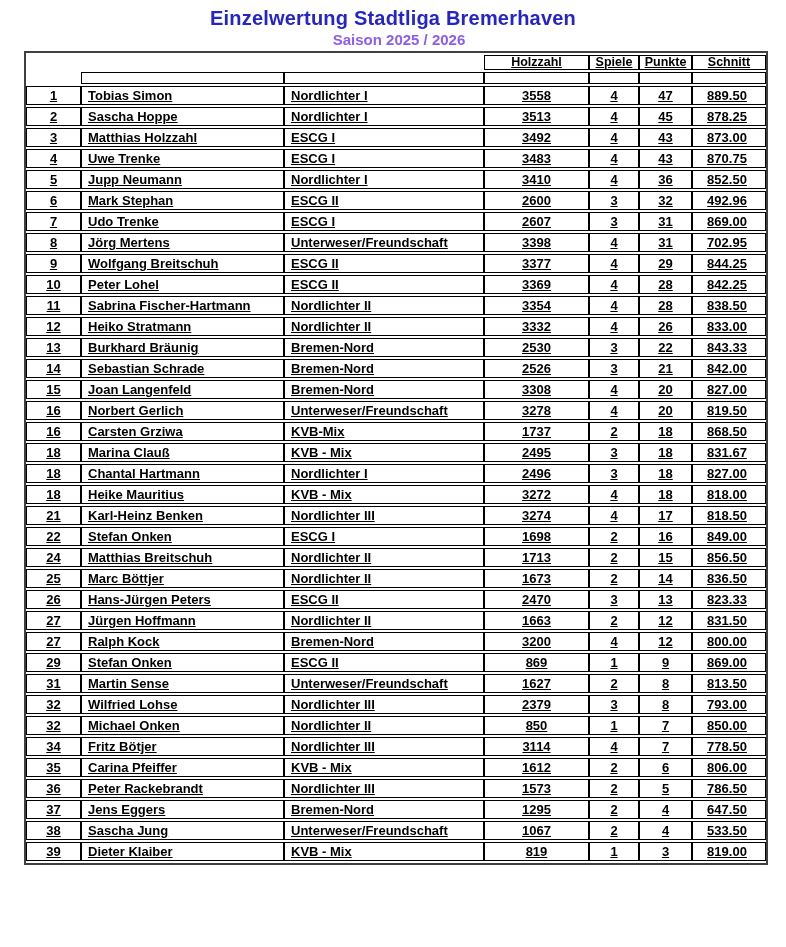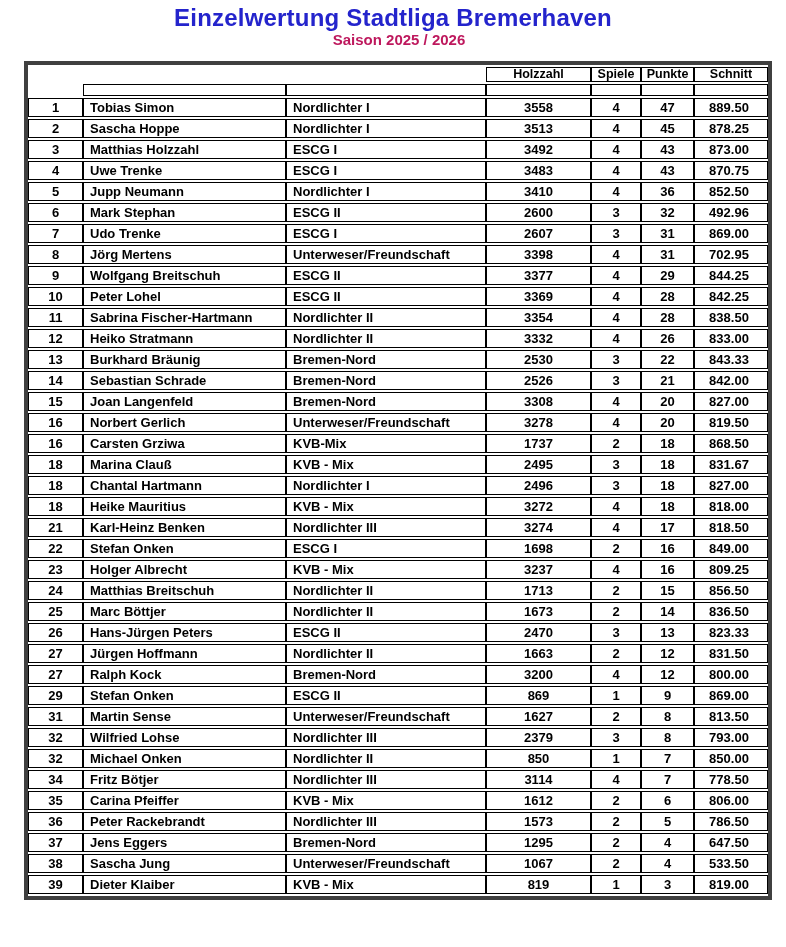--- a/index.html
+++ b/index.html
@@ -9,39 +9,40 @@
   }
   body {
     width: 786px;
     height: 947px;
     font-family: "Liberation Sans", sans-serif;
     overflow: hidden;
   }
   .title {
     margin: 7px 0 0 0;
     text-align: center;
-    font-size: 24px;
+    font-size: 20px;
     line-height: 22px;
     font-weight: bold;
     letter-spacing: 0.2px;
   }
   .subtitle {
     margin: 2px 0 0 0;
     text-align: center;
     font-size: 15px;
     line-height: 17px;
     font-weight: bold;
   }
   table.ranking {
-    margin: 13px 0 0 24px;
+    margin: 3px 0 0 24px;
     width: 743px;
     table-layout: fixed;
     border-collapse: separate;
     border-spacing: 0 2px;
-    border: 4px solid #404040;
+    border: 2px solid #404040;
+    text-decoration: underline;
   }
   table.ranking td {
     border: 1px solid #000000;
     font-size: 13px;
     font-weight: bold;
     height: 17px;
     line-height: 17px;
     padding: 0;
     overflow: hidden;
     white-space: nowrap;
@@ -52,21 +53,21 @@
   table.ranking td.nb { border: none; }
   table.ranking td.c { text-align: center; }
   table.ranking td.l { text-align: left; padding-left: 6px; }
   table.ranking td.r { text-align: center; padding-right: 4px; }
 </style>
 </head>
 <body>
 
 <h1 class="title" style="color: rgb(36, 36, 204);">Einzelwertung Stadtliga Bremerhaven</h1>
 
-<h2 class="subtitle" style="color: #be185d; padding-left: 12px;">Saison 2025 / 2026</h2>
+<h2 class="subtitle" style="color: #8b5cf6; padding-left: 12px;">Saison 2025 / 2026</h2>
 
 <table class="ranking">
   <colgroup>
     <col style="width:55px">
     <col style="width:203px">
     <col style="width:200px">
     <col style="width:105px">
     <col style="width:50px">
     <col style="width:53px">
     <col style="width:74px">
@@ -303,29 +304,20 @@
   <tr>
     <td class="c">22</td>
     <td class="l">Stefan Onken</td>
     <td class="l">ESCG I</td>
     <td class="c">1698</td>
     <td class="c">2</td>
     <td class="c">16</td>
     <td class="r">849.00</td>
   </tr>
 
-  <tr>
-    <td class="c">23</td>
-    <td class="l">Holger Albrecht</td>
-    <td class="l">KVB - Mix</td>
-    <td class="c">3237</td>
-    <td class="c">4</td>
-    <td class="c">16</td>
-    <td class="r">809.25</td>
-  </tr>
 
   <tr>
     <td class="c">24</td>
     <td class="l">Matthias Breitschuh</td>
     <td class="l">Nordlichter II</td>
     <td class="c">1713</td>
     <td class="c">2</td>
     <td class="c">15</td>
     <td class="r">856.50</td>
   </tr>

